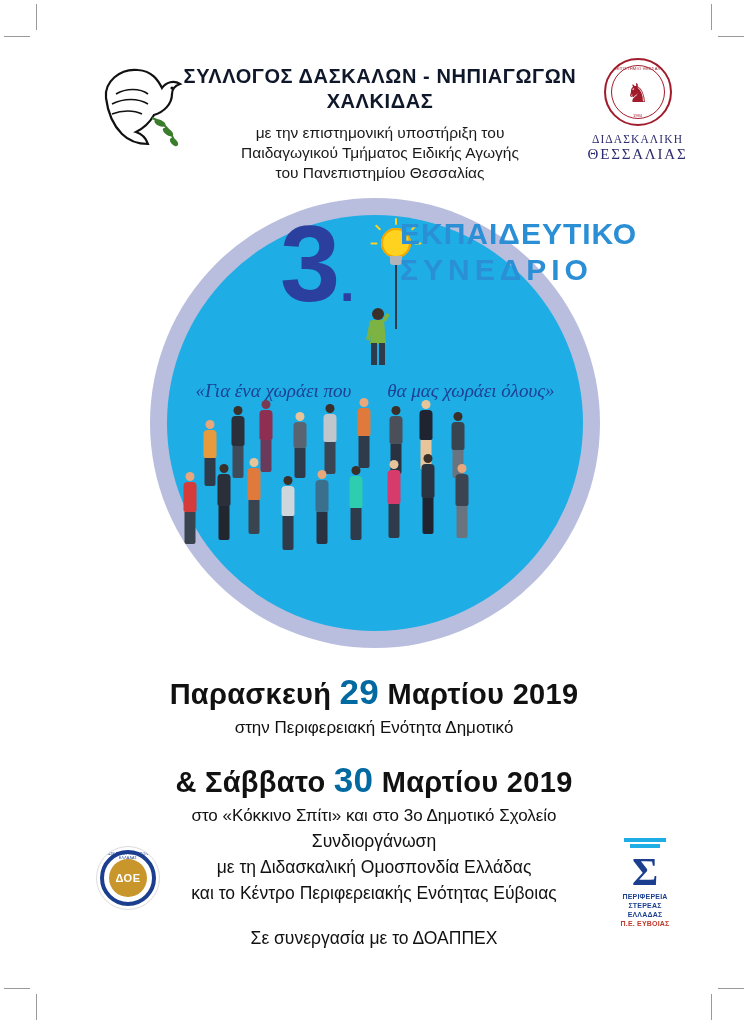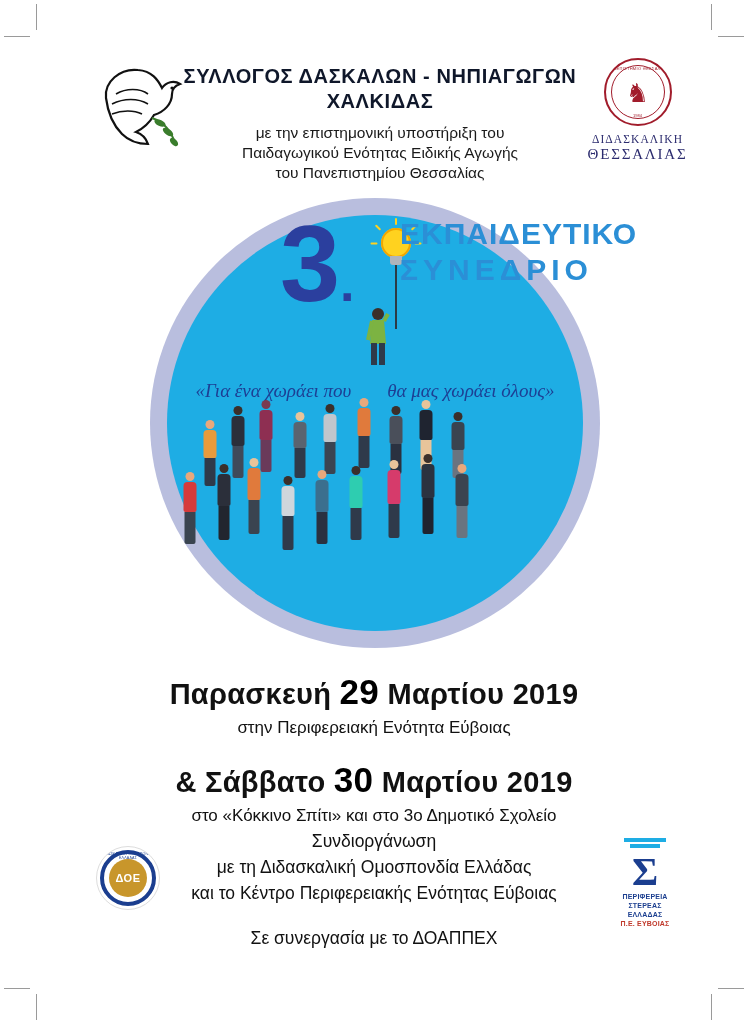--- a/index.html
+++ b/index.html
@@ -239,21 +239,21 @@
     width: 748px;
     text-align: center;
     color: #111;
   }
   .date-line {
     font-size: 29px;
     font-weight: bold;
     letter-spacing: .3px;
   }
   .date-line .day {
-    color: #000000;
+    color: #0369a1;
     font-size: 35px;
     margin-top: 44px;
   }
   .date-sub {
     font-size: 17px;
     margin-top: 6px;
     font-weight: normal;
   }
   .date-gap { height: 22px; }
 
@@ -369,21 +369,21 @@
         <ellipse cx="74" cy="63" rx="6" ry="3" fill="#3a7d2c" transform="rotate(25 74 63)"></ellipse>
         <ellipse cx="82" cy="72" rx="6" ry="3" fill="#3a7d2c" transform="rotate(35 82 72)"></ellipse>
         <ellipse cx="88" cy="82" rx="5" ry="3" fill="#3a7d2c" transform="rotate(45 88 82)"></ellipse>
       </svg>
     </div>
 
     <div class="header-text">
       <div class="assoc-title">ΣΥΛΛΟΓΟΣ ΔΑΣΚΑΛΩΝ - ΝΗΠΙΑΓΩΓΩΝ</div>
       <div class="assoc-title">ΧΑΛΚΙΔΑΣ</div>
       <div class="assoc-sub">με την επιστημονική υποστήριξη του</div>
-      <div class="assoc-sub" style="margin-top:0">Παιδαγωγικού Ενότητας Ειδικής Αγωγής</div>
+      <div class="assoc-sub" style="margin-top:0">Παιδαγωγικού Τμήματος Ειδικής Αγωγής</div>
       <div class="assoc-sub" style="margin-top:0">του Πανεπιστημίου Θεσσαλίας</div>
     </div>
 
     <div class="uni-logo">
       <div class="uni-seal">
         <div class="ring"></div>
         <div class="seal-top">ΠΑΝΕΠΙΣΤΗΜΙΟ ΘΕΣΣΑΛΙΑΣ</div>
         <div class="horse">♞</div>
         <div class="seal-bottom">1984</div>
       </div>
@@ -526,21 +526,21 @@
       </div>
     </div>
   </div>
 
   <div class="dates">
     <div class="date-line">
       <span>Παρασκευή</span>
       <span class="day">29</span>
       <span>Μαρτίου 2019</span>
     </div>
-    <div class="date-sub">στην Περιφερειακή Ενότητα Εύβοιας</div>
+    <div class="date-sub">στην Περιφερειακή Ενότητα Δημοτικό</div>
     <div class="date-gap"></div>
     <div class="date-line">
       <span>&amp; Σάββατο</span>
       <span class="day">30</span>
       <span>Μαρτίου 2019</span>
     </div>
     <div class="date-sub">στο «Κόκκινο Σπίτι» και στο 3ο Δημοτικό Σχολείο</div>
   </div>
 
   <div class="footer">

